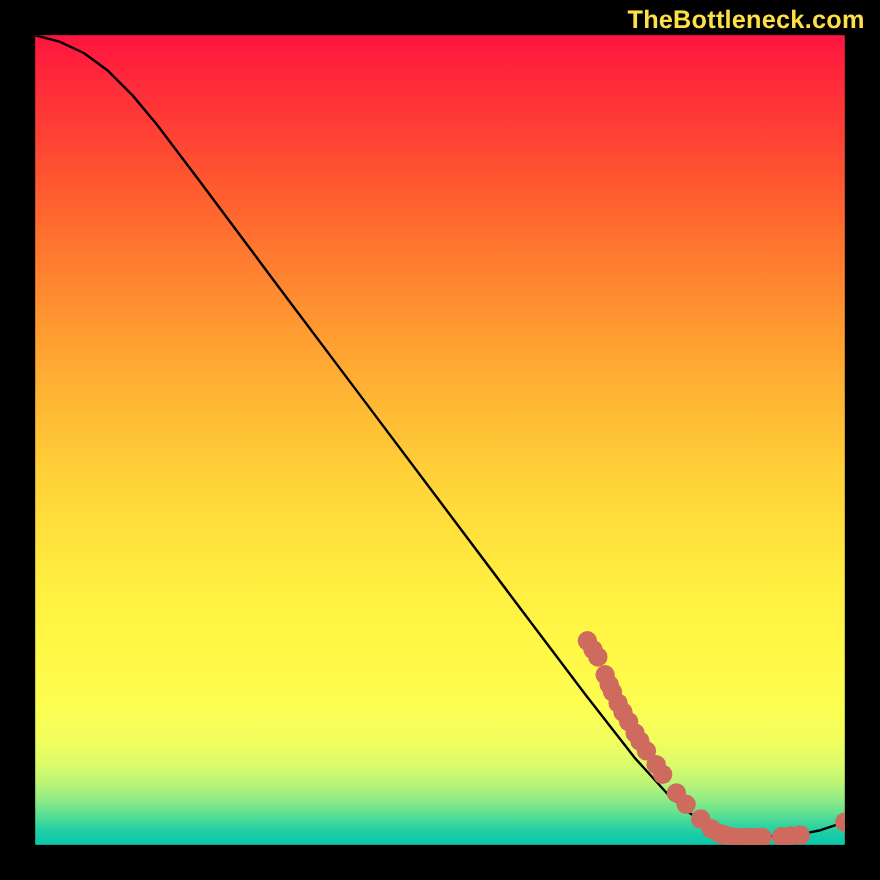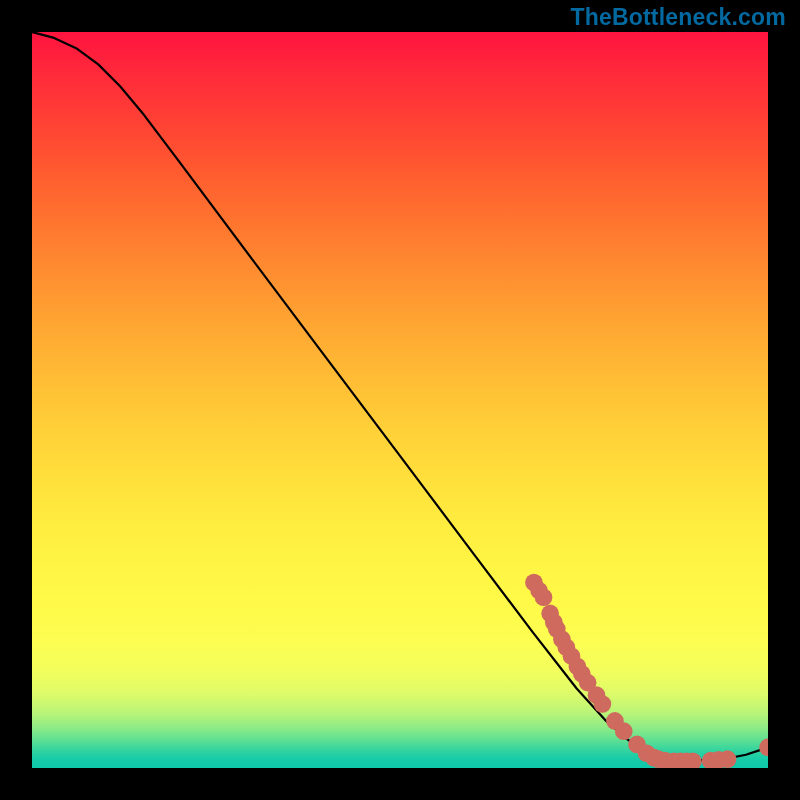--- a/index.html
+++ b/index.html
@@ -16,21 +16,21 @@
     width: 800px;
     height: 800px;
     background: #000;
   }
   .watermark {
     position: absolute;
     top: 4px;
     right: 14px;
     font-size: 23px;
     font-weight: 600;
-    color: #0369a1;
+    color: #fde047;
     letter-spacing: 0.2px;
     user-select: none;
   }
   .plot {
     position: absolute;
     left: 32px;
     top: 32px;
     width: 736px;
     height: 736px;
     

